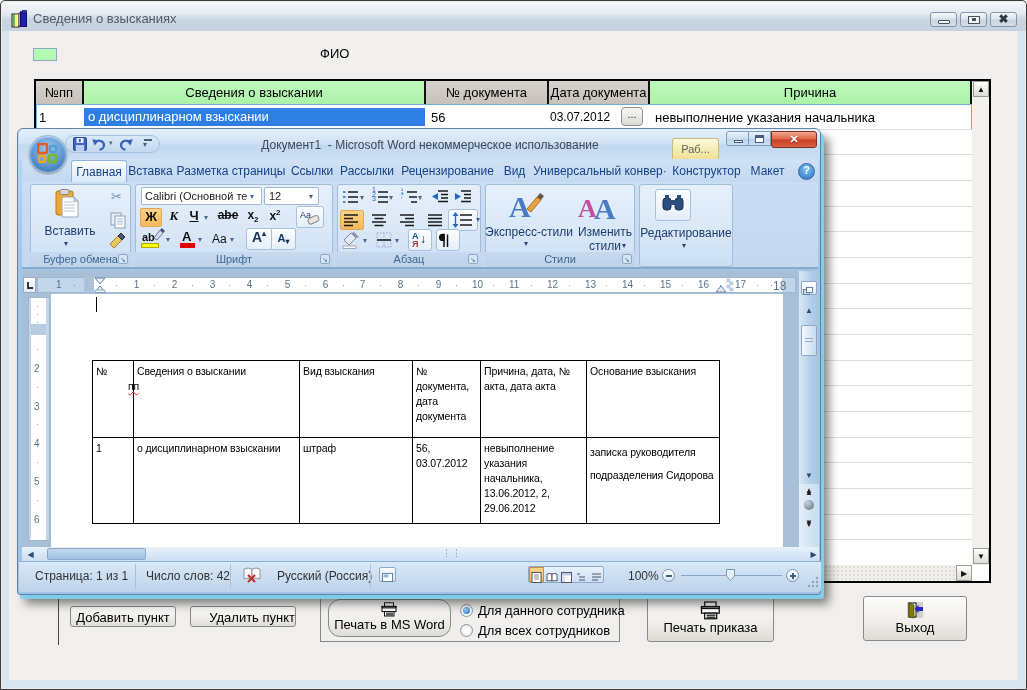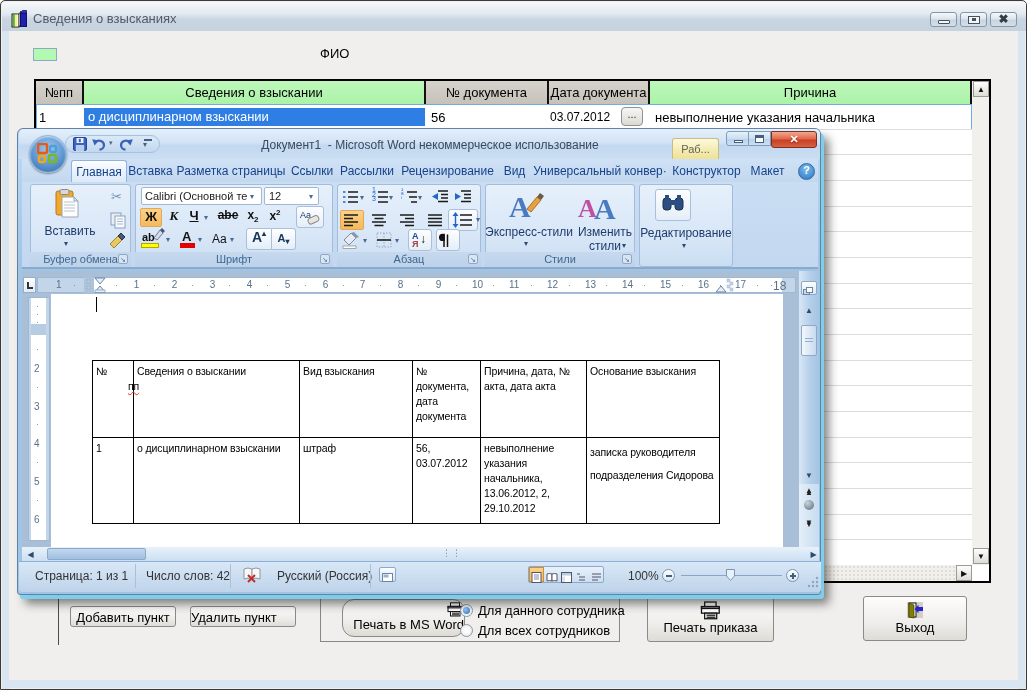--- a/index.html
+++ b/index.html
@@ -69,25 +69,25 @@
 <div class="abs" style="left:971px;top:80px;width:17px;height:484px;background:#F2F0EC;"></div>
 <div class="abs" style="left:972px;top:80px;width:16px;height:16px;border:1px solid #9A9A96;background:linear-gradient(#FDFDFC,#DEDCD6);font-size:8px;text-align:center;color:#111;padding-top:3px;">▲</div>
 <div class="abs" style="left:972px;top:547px;width:16px;height:16px;border:1px solid #9A9A96;background:linear-gradient(#FDFDFC,#DEDCD6);font-size:8px;text-align:center;color:#111;padding-top:3px;">▼</div>
 <div class="abs" style="left:35px;top:564px;width:936px;height:16px;background:#F2F0EC;background-image:radial-gradient(#DFDCD5 1px, transparent 1.2px);background-size:4px 4px;"></div>
 <div class="abs" style="left:955px;top:564px;width:16px;height:16px;border:1px solid #9A9A96;background:linear-gradient(#FDFDFC,#DEDCD6);font-size:8px;text-align:center;color:#111;padding-top:3px;">▶</div>
 <div class="abs" style="left:971px;top:564px;width:17px;height:16px;background:#FFF;"></div>
 <div class="abs" style="left:57px;top:594px;width:1px;height:50px;background:#4A4A4A;"></div>
 <div class="abs" style="left:69px;top:605px;width:106px;height:21px;border:1px solid #8A8A8A;border-radius:3px;background:linear-gradient(#FDFDFC,#EFEDEA 60%,#DEDCD6);font-size:13px;color:#000;text-align:center;">
       <div style="margin-top:3px">Добавить пункт</div>
     </div>
-<div class="abs" style="left:189px;top:605px;width:106px;height:21px;border:1px solid #8A8A8A;border-radius:3px;background:linear-gradient(#FDFDFC,#EFEDEA 60%,#DEDCD6);font-size:13px;color:#000;text-align:left;">
+<div class="abs" style="left:189px;top:605px;width:106px;height:21px;border:1px solid #8A8A8A;border-radius:3px;background:linear-gradient(#FDFDFC,#EFEDEA 60%,#DEDCD6);font-size:13px;color:#000;text-align:right;">
       <div style="margin-top:3px">Удалить пункт</div>
     </div>
 <div class="abs" style="left:319px;top:595px;width:300px;height:46px;border:1px solid #888;background:#F0EFED;"></div>
-<div class="abs" style="left:341px;top:598px;width:123px;height:38px;border:1px solid #8A8A8A;border-radius:12px;background:linear-gradient(#FDFDFC,#EFEDEA 60%,#DEDCD6);font-size:13px;color:#000;text-align:right;">
+<div class="abs" style="left:327px;top:598px;width:123px;height:38px;border:1px solid #8A8A8A;border-radius:12px;background:linear-gradient(#FDFDFC,#EFEDEA 60%,#DEDCD6);font-size:13px;color:#000;text-align:center;">
       <div style="margin-top:2px"><svg width="17" height="15" viewBox="0 0 17 15" style="vertical-align:top">
           <g stroke="#111" fill="none">
 <rect x="3.5" y="0.8" width="9" height="3.6" fill="#fff"></rect>
 <rect x="1" y="4.4" width="14" height="5.2" fill="#fff"></rect>
 <rect x="1" y="4.4" width="14" height="1.5" fill="#999"></rect>
 <rect x="3.5" y="9.6" width="9.5" height="4.4" fill="#fff"></rect>
 <line x1="5" y1="11.2" x2="12" y2="11.2"></line>
             <line x1="5" y1="12.8" x2="12" y2="12.8"></line>
 </g>
         </svg></div>
@@ -471,21 +471,21 @@
 <div class="abs" style="left:78px;top:235px;width:34px;font-size:10.5px;line-height:15px;color:#000;letter-spacing:-0.1px;">№<br><span style="text-decoration:underline wavy #E03030 1px;padding-left:32px;">пп</span></div>
 <div class="abs" style="left:119px;top:235px;width:159px;font-size:10.5px;line-height:15px;color:#000;letter-spacing:-0.1px;">Сведения о взыскании</div>
 <div class="abs" style="left:285px;top:235px;width:106px;font-size:10.5px;line-height:15px;color:#000;letter-spacing:-0.1px;">Вид взыскания</div>
 <div class="abs" style="left:398px;top:235px;width:61px;font-size:10.5px;line-height:15px;color:#000;letter-spacing:-0.1px;">№ документа, дата документа</div>
 <div class="abs" style="left:466px;top:235px;width:99px;font-size:10.5px;line-height:15px;color:#000;letter-spacing:-0.1px;">Причина, дата, № акта, дата акта</div>
 <div class="abs" style="left:572px;top:235px;width:127px;font-size:10.5px;line-height:15px;color:#000;letter-spacing:-0.1px;">Основание взыскания</div>
 <div class="abs" style="left:78px;top:312px;width:34px;font-size:10.5px;line-height:15px;color:#000;letter-spacing:-0.1px;">1</div>
 <div class="abs" style="left:119px;top:312px;width:159px;font-size:10.5px;line-height:15px;color:#000;letter-spacing:-0.1px;">о дисциплинарном взыскании</div>
 <div class="abs" style="left:285px;top:312px;width:106px;font-size:10.5px;line-height:15px;color:#000;letter-spacing:-0.1px;">штраф</div>
 <div class="abs" style="left:398px;top:312px;width:61px;font-size:10.5px;line-height:15px;color:#000;letter-spacing:-0.1px;">56, 03.07.2012</div>
-<div class="abs" style="left:466px;top:312px;width:99px;font-size:10.5px;line-height:15px;color:#000;letter-spacing:-0.1px;">невыполнение указания начальника, 13.06.2012, 2, 29.10.2012</div>
+<div class="abs" style="left:466px;top:312px;width:99px;font-size:10.5px;line-height:15px;color:#000;letter-spacing:-0.1px;">невыполнение указания начальника, 13.06.2012, 2, 29.06.2012</div>
 <div class="abs" style="left:572px;top:312px;width:127px;font-size:10.5px;line-height:23px;color:#000;letter-spacing:-0.1px;">записка руководителя подразделения Сидорова</div>
 <div class="abs" style="left:781px;top:142px;width:20px;height:276px;background:linear-gradient(90deg,#D8E7F6,#B2CDE8 60%,#A6C4E2);"></div>
 <div class="abs" style="left:783px;top:152px;width:16px;height:14px;border:1px solid #8FA8C8;border-radius:2px;background:linear-gradient(#FDFEFF,#DCE8F4);"><svg width="10" height="9" style="margin:2px 0 0 1px">
           <rect x="0.5" y="2.5" width="6" height="5" fill="#C8D8EC" stroke="#6A86A6"></rect>
           <rect x="3.5" y="0.5" width="6" height="5" fill="#FFF" stroke="#6A86A6"></rect>
         </svg></div>
 <div class="abs" style="left:783px;top:174px;width:16px;height:14px;text-align:center;font-size:8px;color:#2A4A6E;padding-top:3px;">▲</div>
 <div class="abs" style="left:783px;top:196px;width:16px;height:31px;border:1px solid #8FA8C8;border-radius:2px;background:linear-gradient(90deg,#F4F8FC,#C6DAEE);">
         <div style="margin:12px 3px 0 3px;border-top:1px solid #92AECC;border-bottom:1px solid #92AECC;height:4px;"></div>
       </div>

